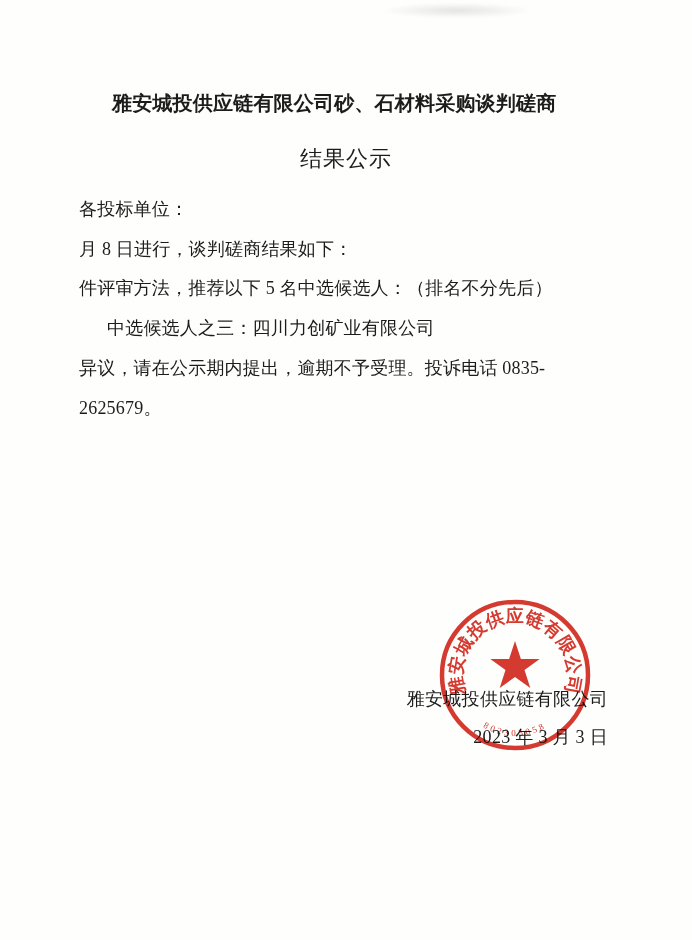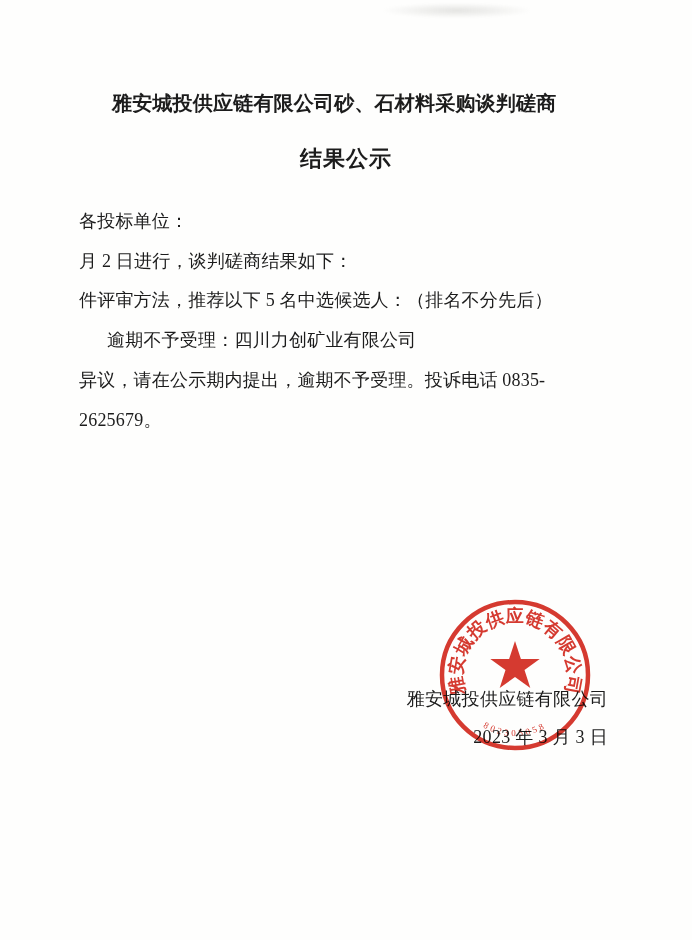--- a/index.html
+++ b/index.html
@@ -36,27 +36,27 @@
     letter-spacing: 0.2px;
     white-space: nowrap;
   }
   .title-line2 {
     position: absolute;
     left: 0;
     right: 0;
     top: 144px;
     text-align: center;
     font-size: 22px;
-    font-weight: 700;
+    font-weight: 400;
     letter-spacing: 1px;
   }
   .body-block {
     position: absolute;
     left: 79px;
-    top: 202px;
+    top: 190px;
     width: 535px;
     font-size: 18px;
     line-height: 39.7px;
     letter-spacing: 0.2px;
   }
   .line { min-height: 39.7px; }
   .indent { text-indent: 28px; }
   .fill {
     text-align: justify;
     text-align-last: justify;
@@ -109,23 +109,23 @@
 <div class="page">
 
   <div class="smudge"></div>
 
   <div class="title-line1">雅安城投供应链有限公司砂、石材料采购谈判磋商</div>
 
   <div class="title-line2">结果公示</div>
 
   <div class="body-block">
     <div class="line">各投标单位：</div>
-    <div class="line">月 2 日进行，谈判磋商结果如下：</div>
+    <div class="line">月 8 日进行，谈判磋商结果如下：</div>
     <div class="line">件评审方法，推荐以下 5 名中选候选人：（排名不分先后）</div>
-    <div class="line indent">逾期不予受理：四川力创矿业有限公司</div>
+    <div class="line indent">中选候选人之三：四川力创矿业有限公司</div>
     <div class="line">异议，请在公示期内提出，逾期不予受理。投诉电话 0835-2625679。</div>
   </div>
 
   <div class="signature">
     <div>雅安城投供应链有限公司</div>
     <div>2023 年 3 月 3 日</div>
   </div>
 
   <svg class="seal" viewBox="0 0 170 170" xmlns="http://www.w3.org/2000/svg">
     <defs>

